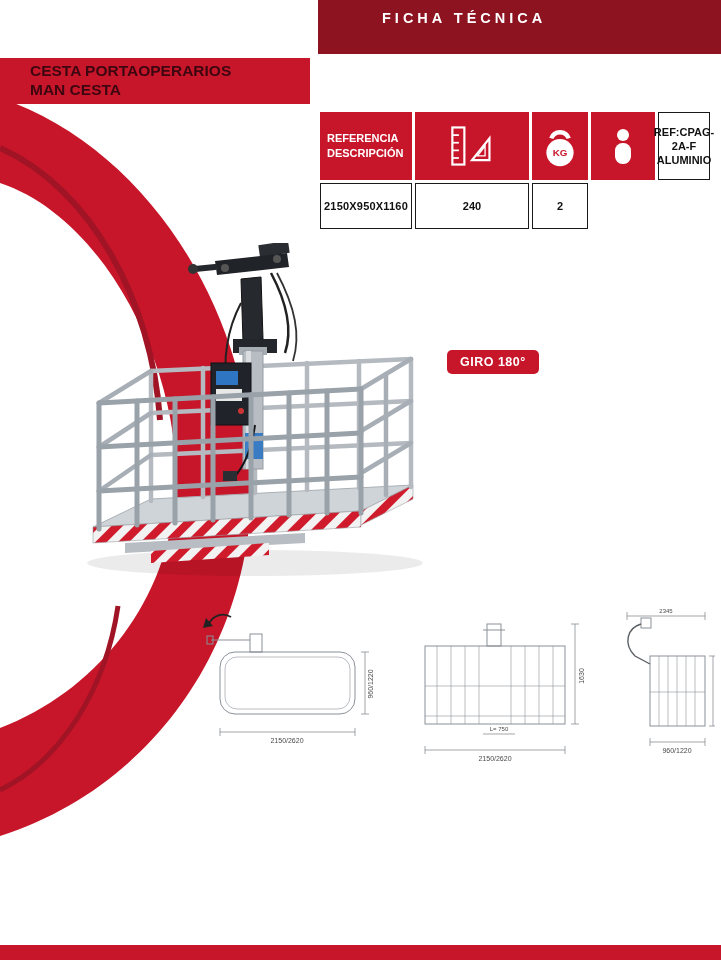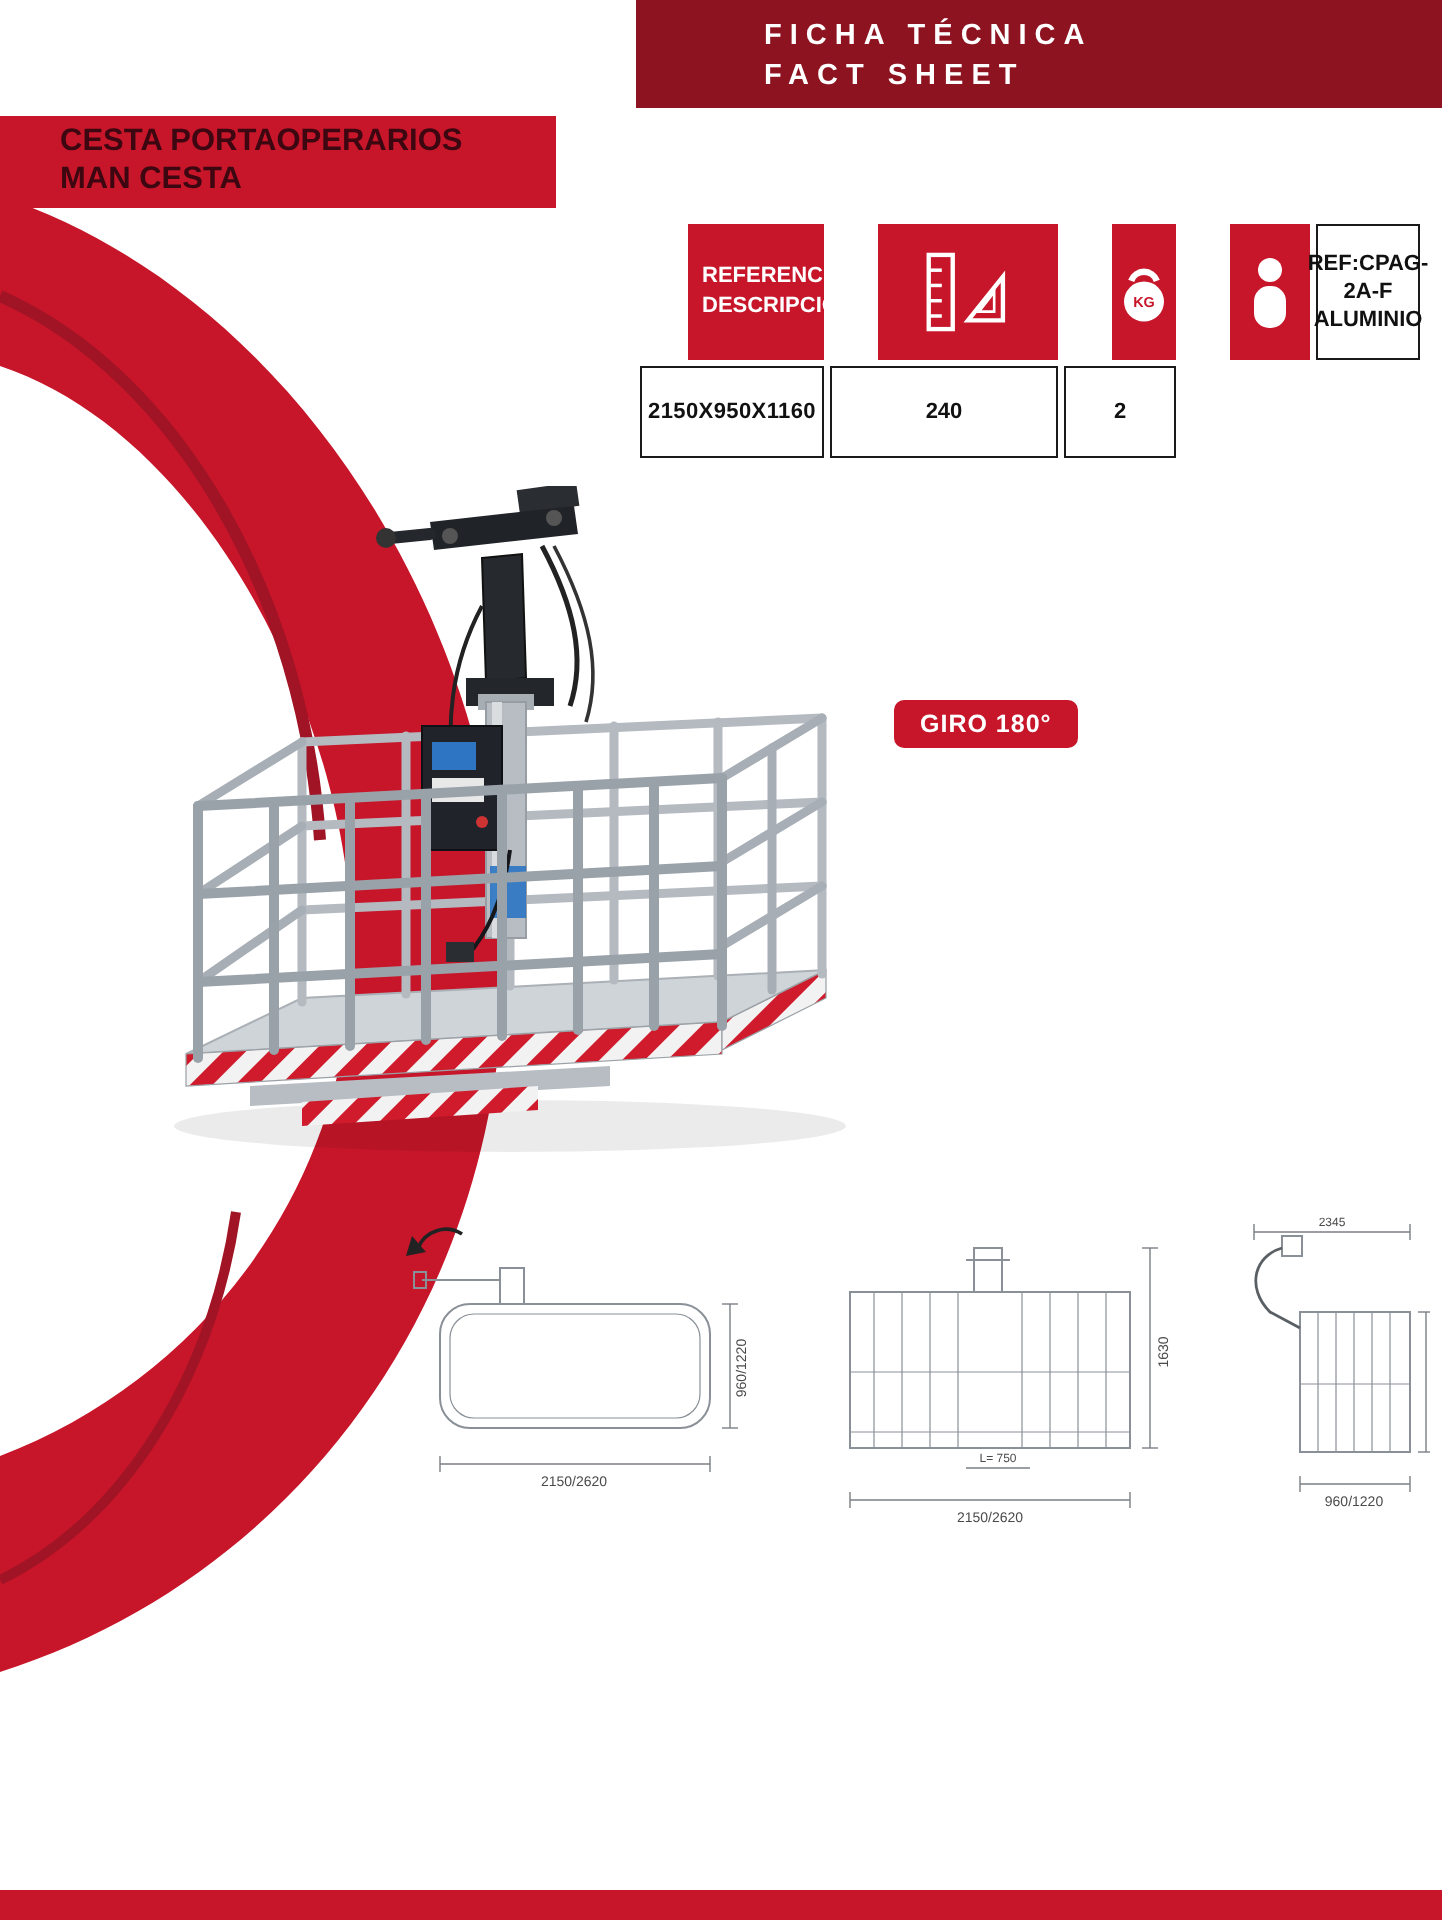--- a/index.html
+++ b/index.html
@@ -7,36 +7,36 @@
   .page { position:relative; width:721px; height:960px; background:#fff; overflow:hidden; }
 
   .banner-dark {
     position:absolute; left:318px; top:0; width:403px; height:54px;
     background:var(--dark-banner,#8d1320); color:#fff;
     padding:9px 0 0 64px; font-weight:bold; font-size:14.5px;
     letter-spacing:4px; line-height:1.35;
   }
 
   .title-banner {
-    position:absolute; left:0; top:58px; width:278px; height:46px;
+    position:absolute; left:0; top:58px; width:310px; height:46px;
     background:var(--accent,#c7162a); color:var(--title-text,#3c0710);
     font-weight:bold; font-size:15.5px; line-height:1.22;
     padding:4px 0 0 30px;
   }
 
   .swoosh { position:absolute; left:0; top:88px; width:280px; height:770px; }
 
   .spec-table {
     position:absolute; left:320px; top:112px;
     display:grid; grid-template-columns:92px 114px 56px 64px 52px;
     grid-template-rows:68px 46px; gap:3px;
   }
   .th {
     background:var(--accent,#c7162a); color:#fff;
-    display:flex; align-items:center; justify-content:center;margin-left:24px;
+    display:flex; align-items:center; justify-content:center;
   }
   .th.ref { flex-direction:column; align-items:flex-start; padding-left:7px;
     font-weight:bold; font-size:11px; line-height:1.35; }
   .td {
     background:#fff; border:1px solid #1a1a1a; color:#111;
     display:flex; flex-direction:column; align-items:center; justify-content:center;
     font-weight:bold; font-size:11px; line-height:1.3; text-align:center;
   }
   .td.dims { font-size:11px; letter-spacing:0.2px;text-align:center; }
 
@@ -61,21 +61,20 @@
     background:var(--accent,#c7162a);
   }
 </style>
 </head>
 <body>
 
 <div class="page">
 
   <div class="banner-dark">
     <div>FICHA TÉCNICA</div>
-    <div>FACT SHEET</div>
   </div>
 
   <svg class="swoosh" viewBox="0 0 280 770">
     <path d="M0,10 C150,60 252,230 252,390 C252,560 150,700 0,748 L0,640 C105,600 176,500 176,388 C176,276 105,130 0,95 Z" fill="#c7162a"></path>
     <path d="M0,60 C90,100 152,212 160,332" stroke="#a01425" stroke-width="6" fill="none"></path>
     <path d="M0,702 C62,672 106,600 118,518" stroke="#a01425" stroke-width="5" fill="none"></path>
   </svg>
 
   <div class="title-banner">
     <div>CESTA PORTAOPERARIOS</div>

